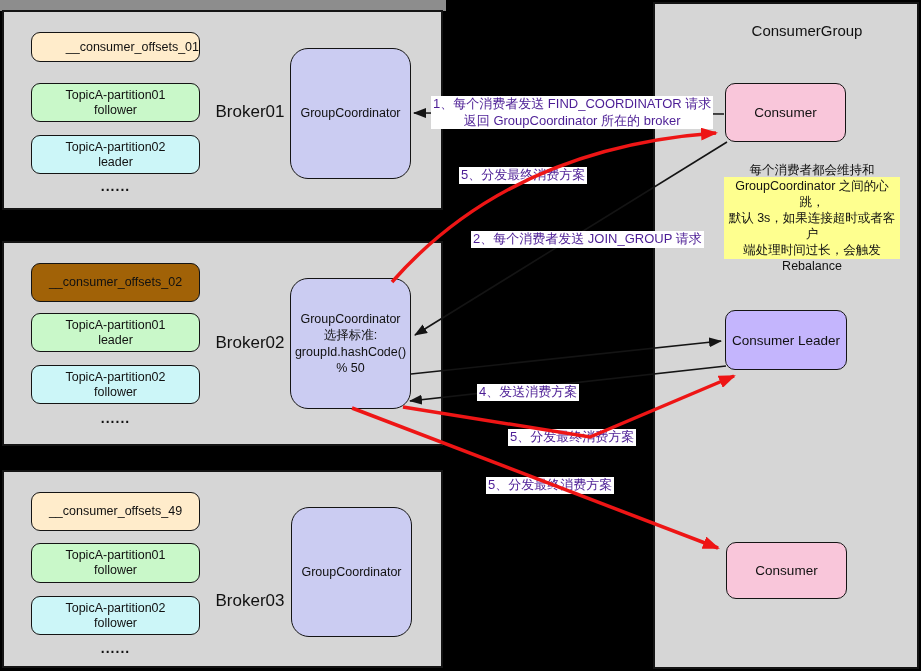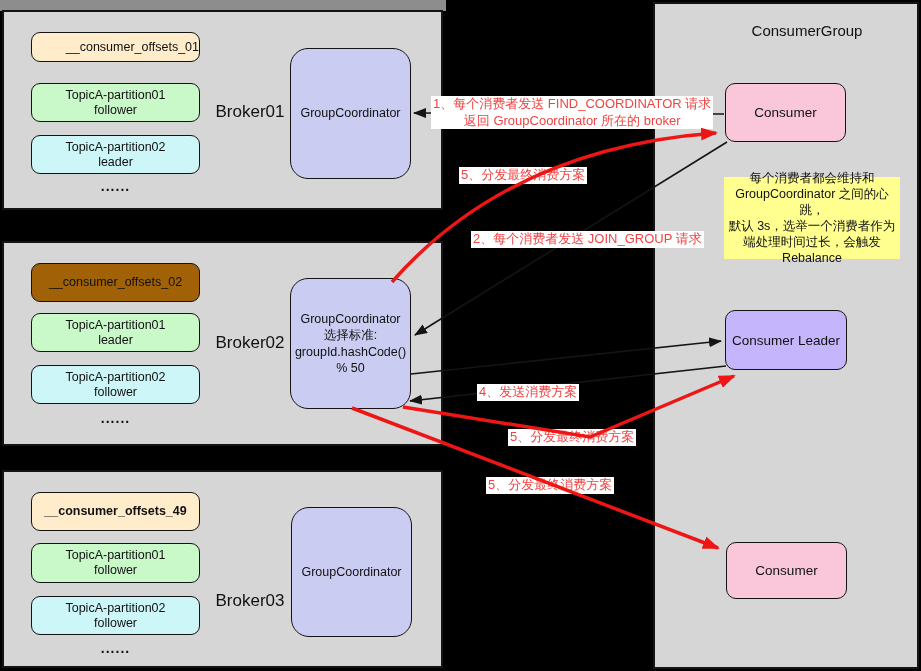--- a/index.html
+++ b/index.html
@@ -13,21 +13,21 @@
   .gc{position:absolute;border:1.5px solid #141414;border-radius:18px;box-sizing:border-box;
       display:flex;align-items:center;justify-content:center;text-align:center;
       font-size:12.5px;line-height:16.5px;white-space:pre-line;}
   .consumer{position:absolute;border:1.5px solid #141414;border-radius:10px;box-sizing:border-box;
       display:flex;align-items:center;justify-content:center;text-align:center;font-size:13.5px;}
   .broker-name{position:absolute;font-size:17px;width:90px;text-align:center;}
   .dots{position:absolute;width:169px;text-align:center;font-size:14px;font-weight:bold;letter-spacing:1px;}
   .note{position:absolute;display:flex;align-items:center;justify-content:center;text-align:center;
         font-size:12.5px;line-height:16px;white-space:pre-line;box-sizing:border-box;}
   .cg-title{position:absolute;width:308px;text-align:center;font-size:15px;left:653px;top:22px;}
-  .label{position:absolute;background:#ffffff;color:#ef4444;font-size:13px;line-height:16.5px;
+  .label{position:absolute;background:#ffffff;color:#4c1d95;font-size:13px;line-height:16.5px;
          padding:0 2px;white-space:pre-line;text-align:center;z-index:6;}
   .watermark{position:absolute;color:#9b9b9b;font-size:17px;letter-spacing:1px;}
   svg{position:absolute;left:0;top:0;}
   #svg-black{z-index:5;}
   #svg-red{z-index:7;}
   .panel,.box,.gc,.consumer{z-index:2;}
   .label,.broker-name,.dots,.note,.cg-title{z-index:6;}
 </style>
 </head>
 <body>
@@ -55,37 +55,37 @@
   <div class="box" style="left:31px;top:365px;width:169px;height:39px;background:#ccf6f8;"><span>TopicA-partition02
 follower</span></div>
   <div class="dots" style="left:31px;top:410px;">......</div>
   <div class="broker-name" style="left:205px;top:333px;">Broker02</div>
   <div class="gc" style="left:290px;top:278px;width:121px;height:131px;background:#cbccf2;"><span>GroupCoordinator
 选择标准:
 groupId.hashCode()
 % 50</span></div>
 
   <div class="panel" style="left:2px;top:470px;width:441px;height:198px;"></div>
-  <div class="box" style="left:31px;top:492px;width:169px;height:39px;background:#ffeccb;font-weight:bold;"><span>__consumer_offsets_49</span></div>
+  <div class="box" style="left:31px;top:492px;width:169px;height:39px;background:#ffeccb;"><span>__consumer_offsets_49</span></div>
   <div class="box" style="left:31px;top:543px;width:169px;height:40px;background:#c9f8c9;"><span>TopicA-partition01
 follower</span></div>
   <div class="box" style="left:31px;top:596px;width:169px;height:39px;background:#ccf6f8;"><span>TopicA-partition02
 follower</span></div>
   <div class="dots" style="left:31px;top:640px;">......</div>
   <div class="broker-name" style="left:205px;top:563px;margin-top:28px;">Broker03</div>
   <div class="gc" style="left:291px;top:507px;width:121px;height:130px;background:#cbccf2;"><span>GroupCoordinator</span></div>
 
   <div class="panel" style="left:653px;top:2px;width:266px;height:667px;"></div>
   <div class="cg-title">ConsumerGroup</div>
   <div class="consumer" style="left:725px;top:83px;width:121px;height:59px;background:#f9c6da;">
       <span>Consumer</span>
     </div>
   <div class="note" style="left:724px;top:177px;width:176px;height:82px;background:#feff8f;"><span>每个消费者都会维持和
 GroupCoordinator 之间的心跳，
-默认 3s，选举一个消费者作为
+默认 3s，如果连接超时或者客户
 端处理时间过长，会触发
 Rebalance</span></div>
   <div class="consumer" style="left:725px;top:310px;width:122px;height:60px;background:#c4b5fd;">
       <span>Consumer Leader</span>
     </div>
   <div class="consumer" style="left:726px;top:542px;width:121px;height:57px;background:#f9c6da;">
       <span>Consumer</span>
     </div>
   <div class="watermark" style="left:739px;top:630px;">@稀土掘金技术社区</div>
 

